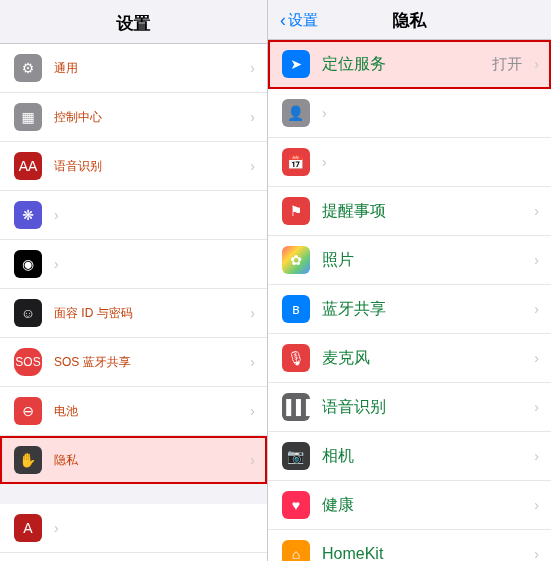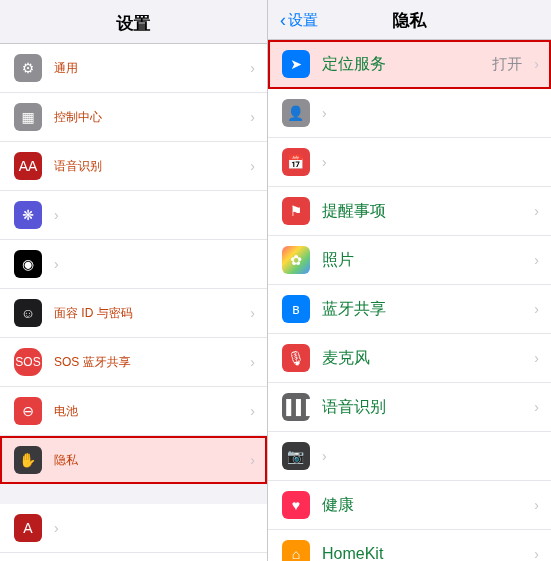--- a/index.html
+++ b/index.html
@@ -333,20 +333,21 @@
           <span class="privacy-label">麦克风</span>
           <span class="privacy-chevron">›</span>
         </div>
         <div class="privacy-item">
           <div class="privacy-icon icon-speech">▐▐▐</div>
           <span class="privacy-label">语音识别</span>
           <span class="privacy-chevron">›</span>
         </div>
         <div class="privacy-item">
           <div class="privacy-icon icon-camera">📷</div>
+          <span class="privacy-label">相机</span>
           <span class="privacy-chevron">›</span>
         </div>
         <div class="privacy-item">
           <div class="privacy-icon icon-health">♥</div>
           <span class="privacy-label">健康</span>
           <span class="privacy-chevron">›</span>
         </div>
         <div class="privacy-item">
           <div class="privacy-icon icon-homekit">⌂</div>
           <span class="privacy-label">HomeKit</span>

